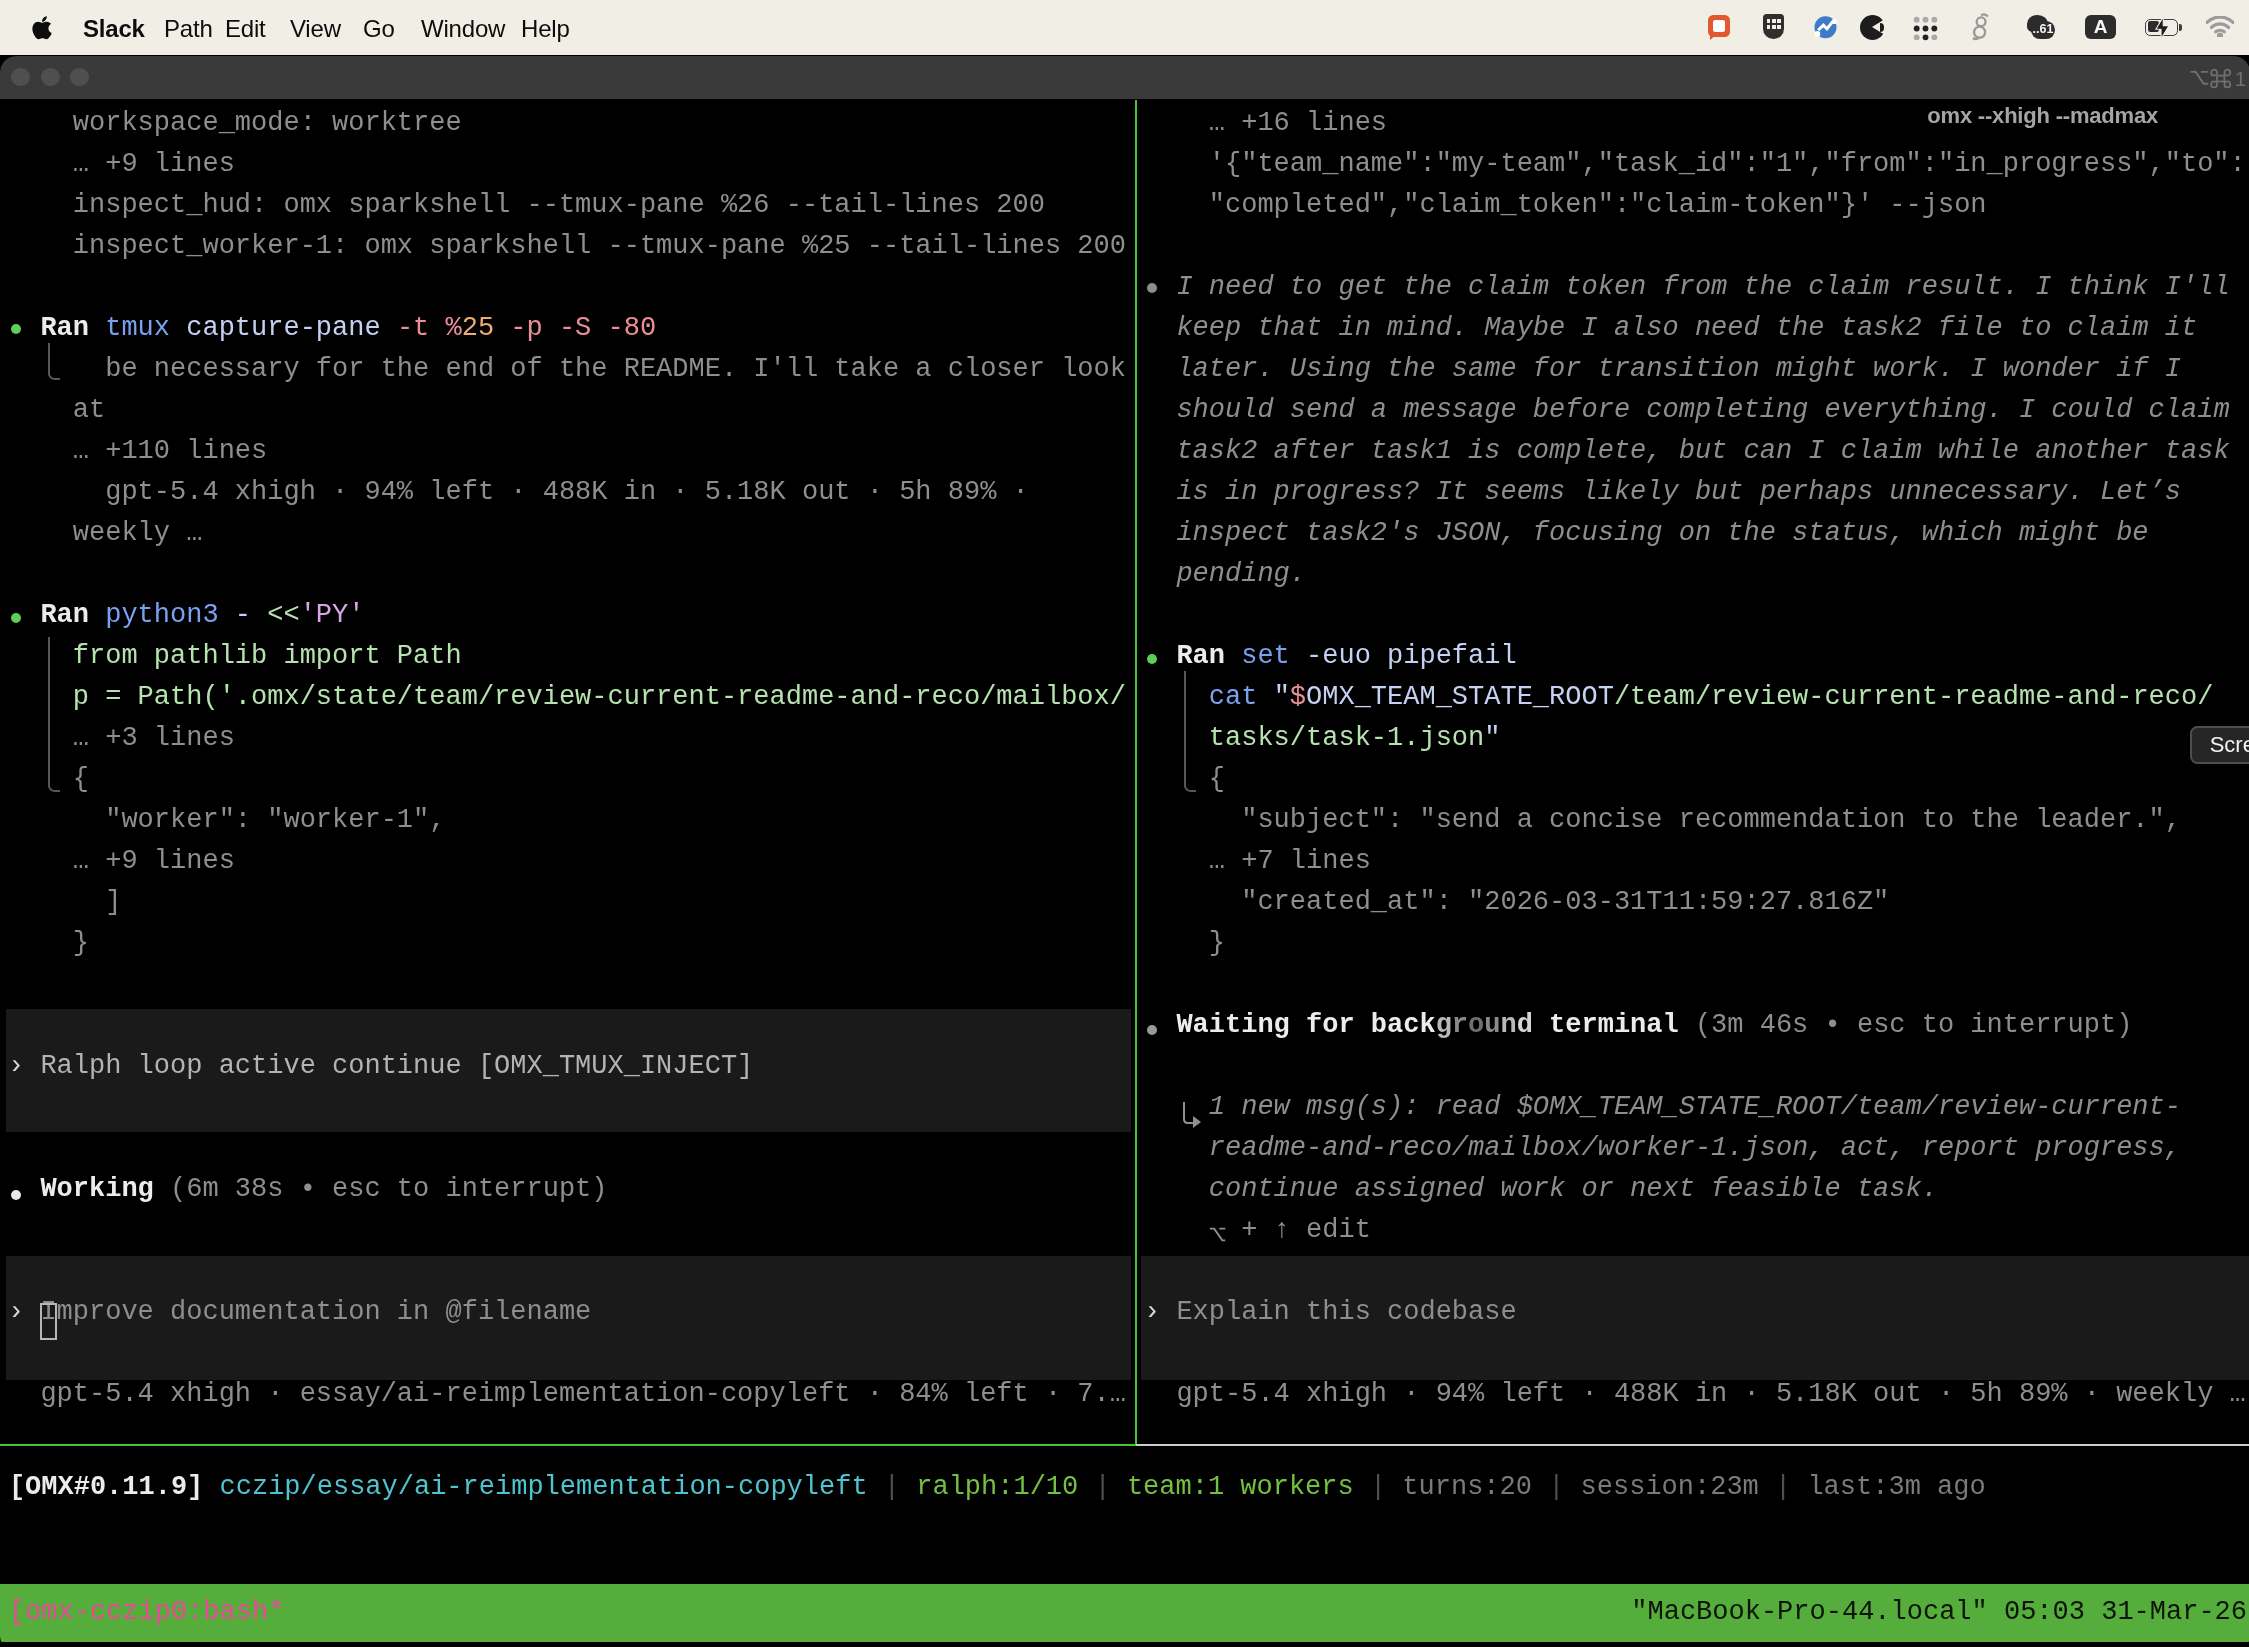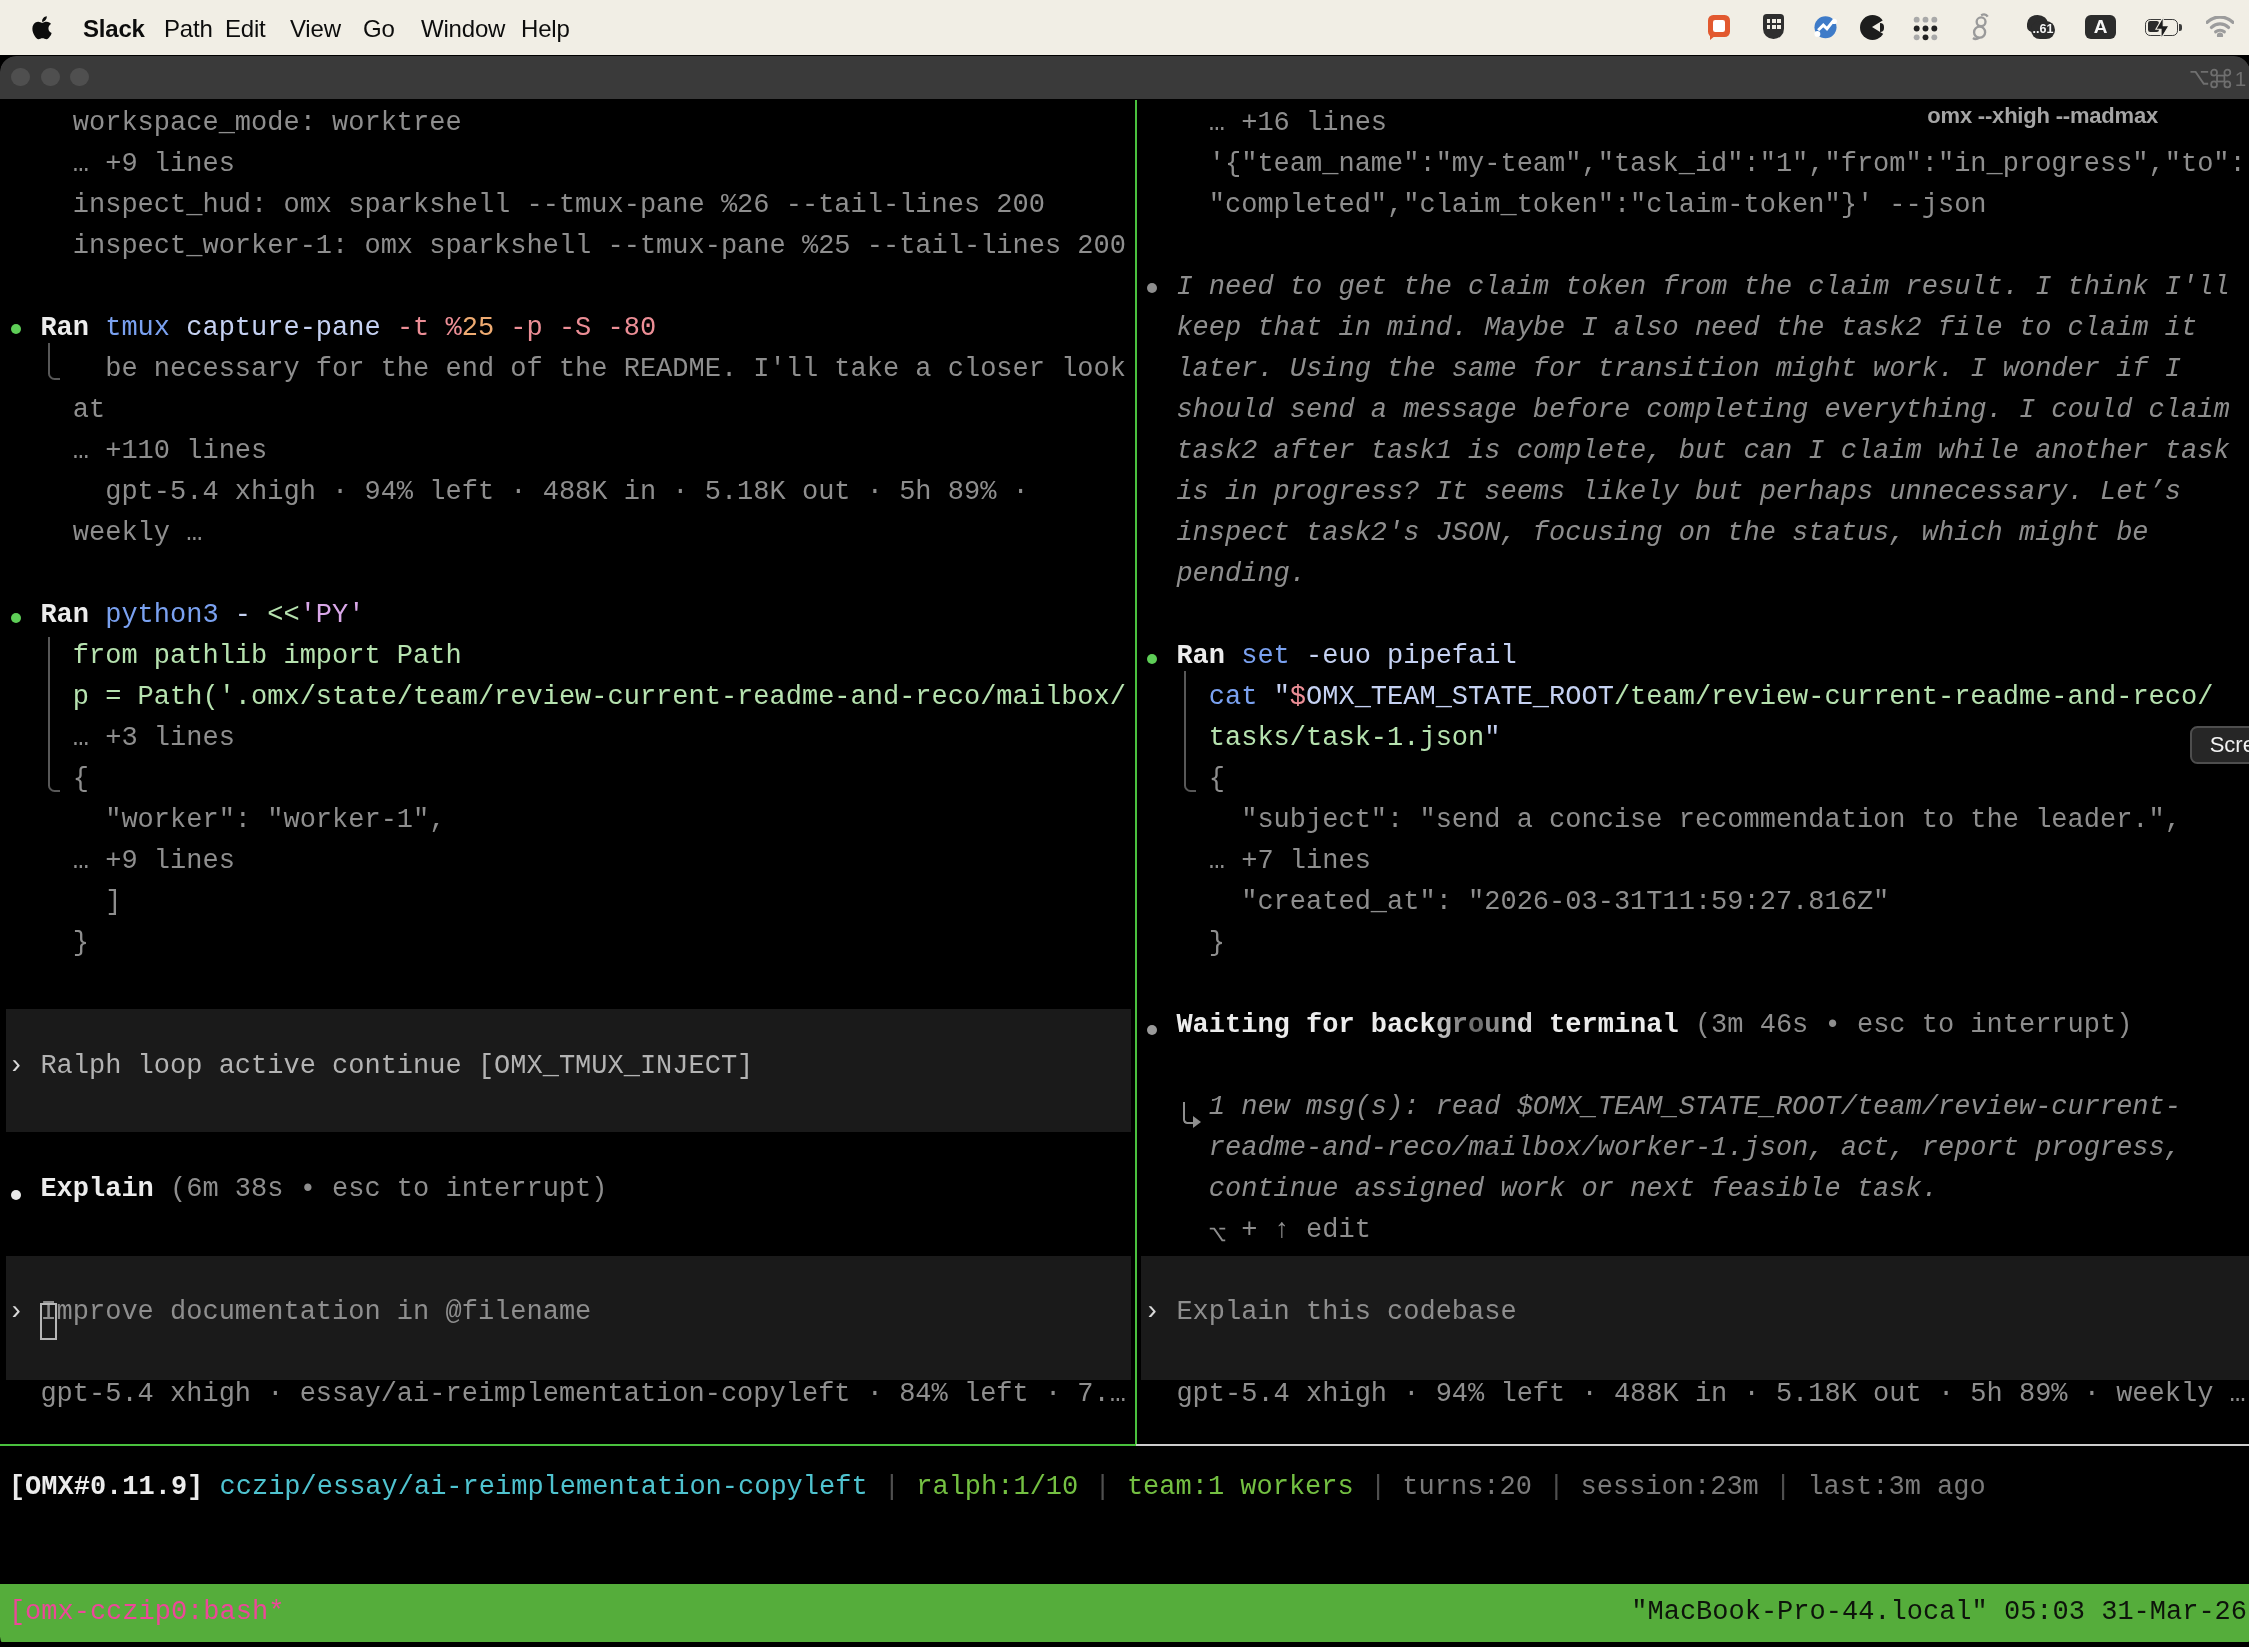--- a/index.html
+++ b/index.html
@@ -144,21 +144,21 @@
     {
       "worker": "worker-1",
     … +9 lines
       ]
     }
 
 
 <span class="pr">›</span> <span class="rb">Ralph loop active continue [OMX_TMUX_INJECT]</span>
 
 
-  <b class="w">Explain</b> (6m 38s • esc to interrupt)
+  <b class="w">Working</b> (6m 38s • esc to interrupt)
 
 
 <span class="pr">›</span> Improve documentation in @filename
 
   gpt-5.4 xhigh · essay/ai-reimplementation-copyleft · 84% left · 7.…</pre>
 <pre class="pane" style="left:1144px; top:47px;">    … +16 lines
     '{"team_name":"my-team","task_id":"1","from":"in_progress","to":
     "completed","claim_token":"claim-token"}' --json
 
   <i>I need to get the claim token from the claim result. I think I'll</i>

